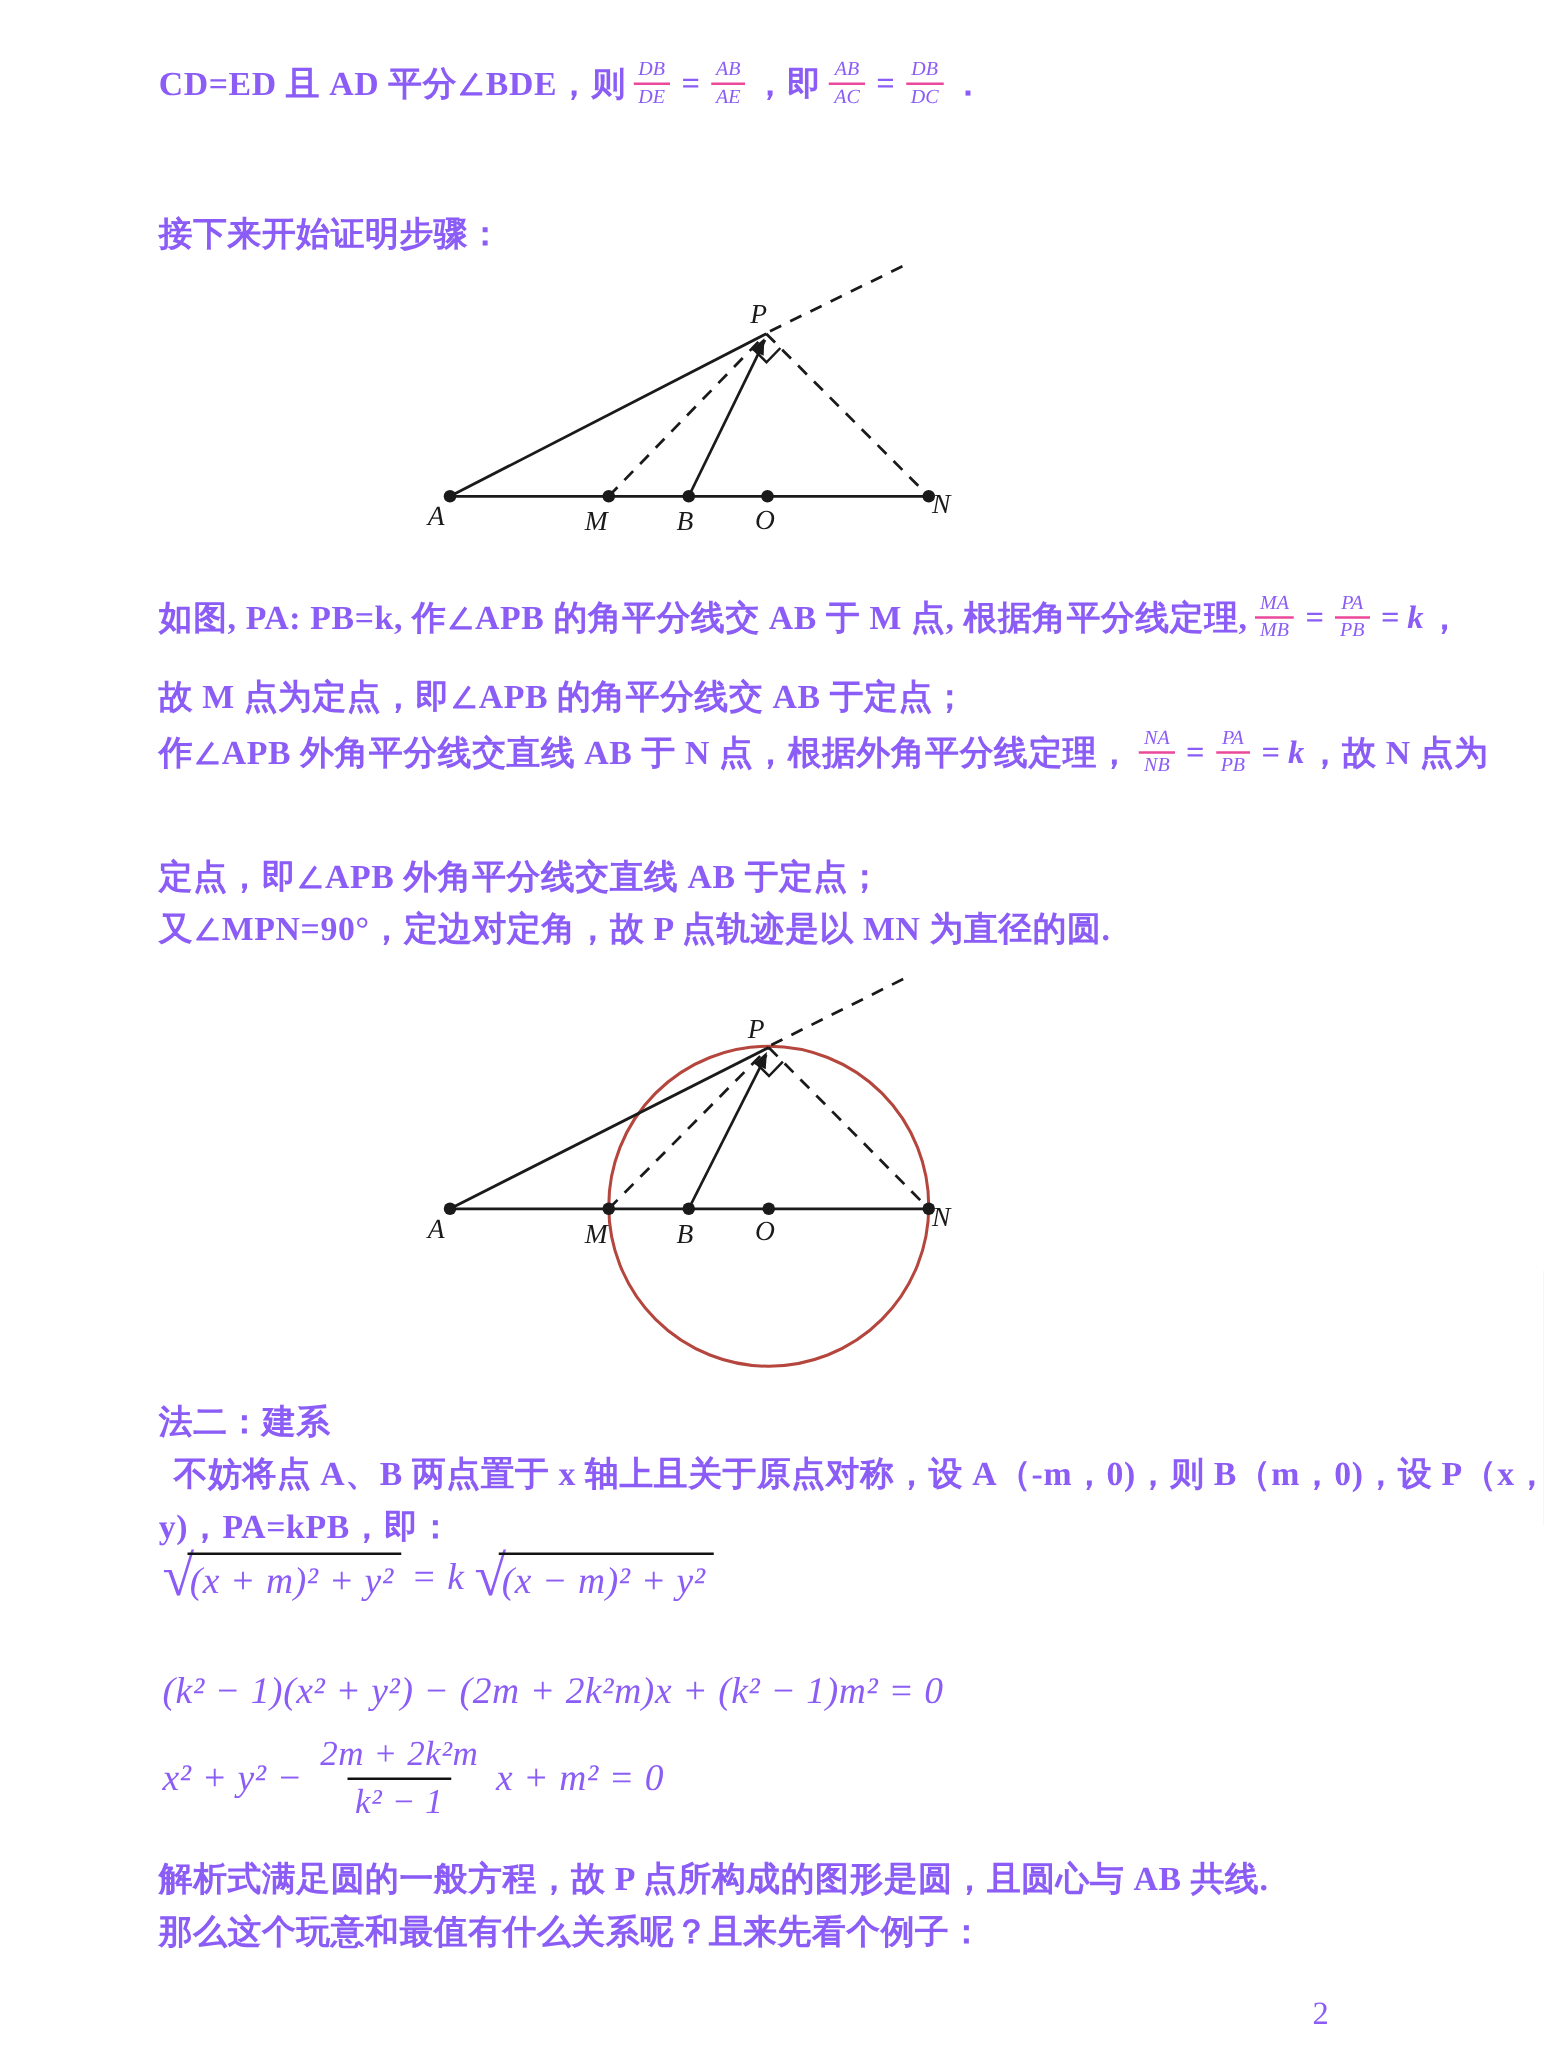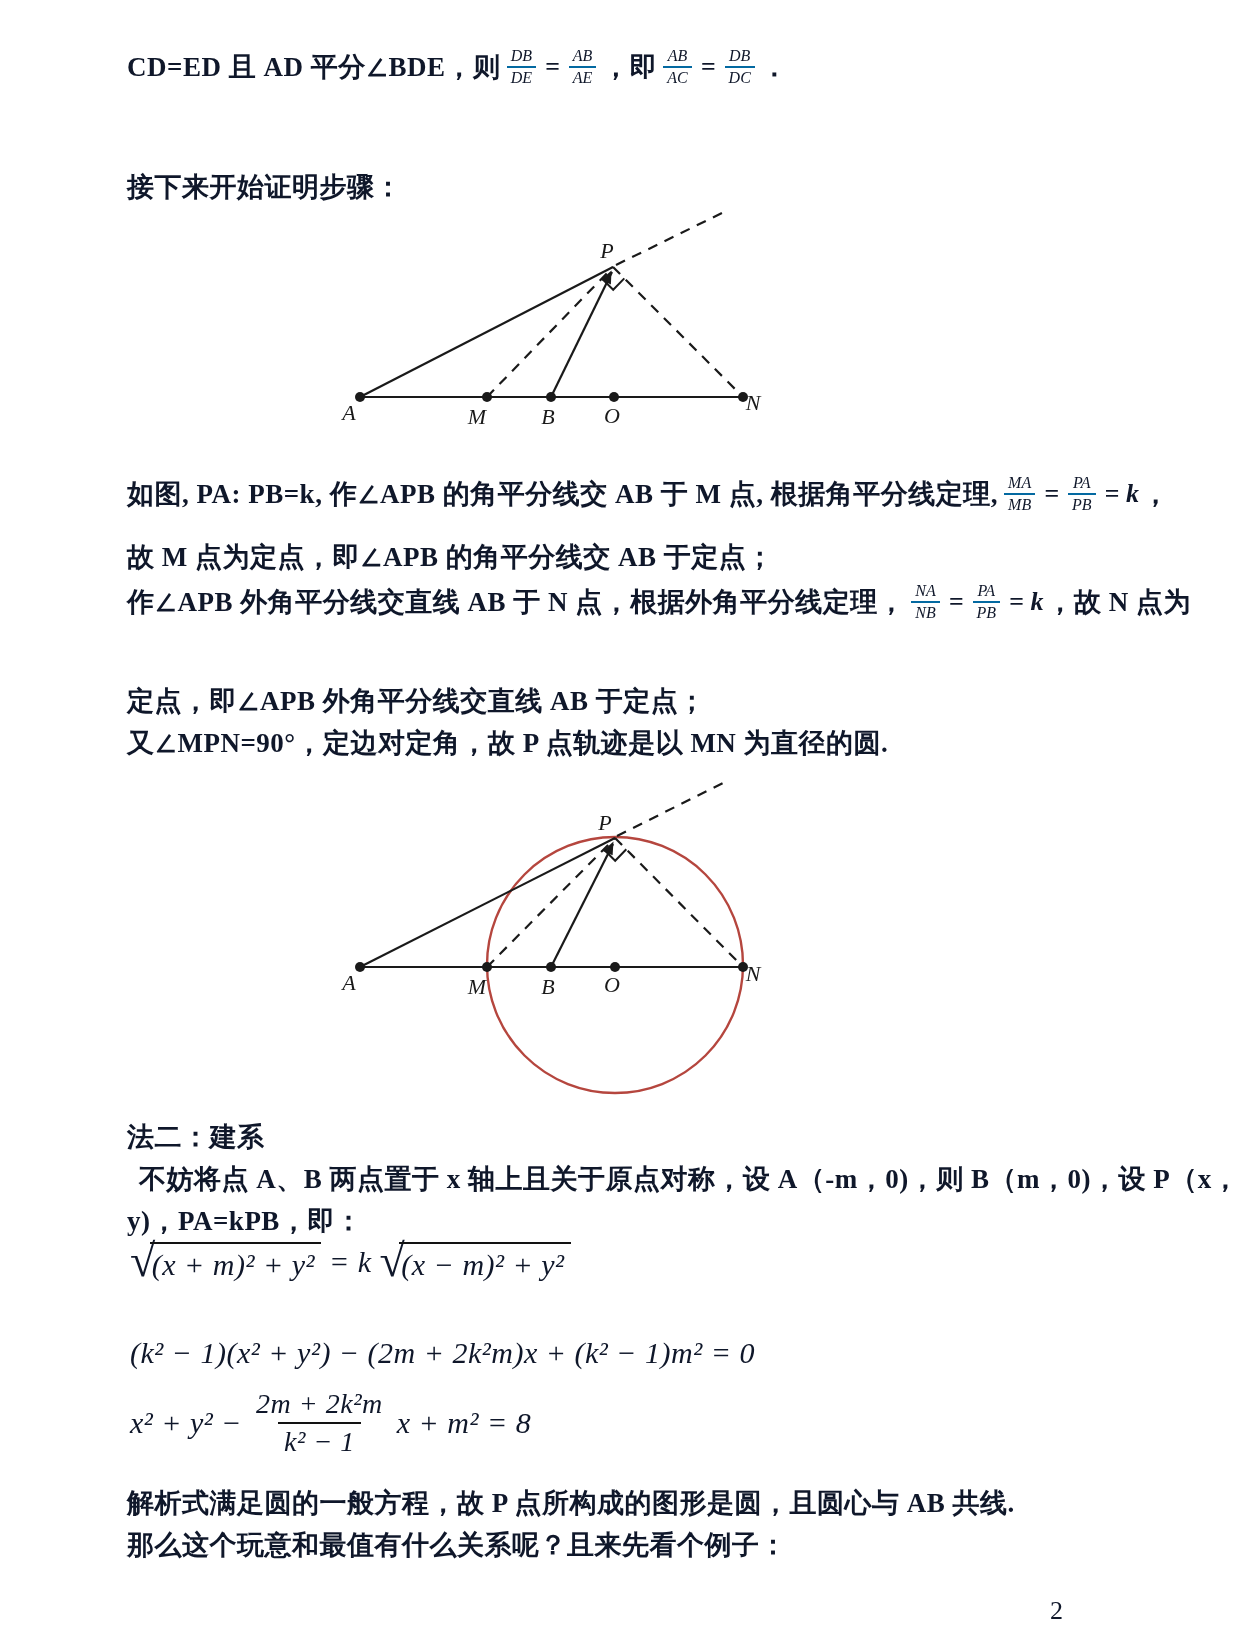--- a/index.html
+++ b/index.html
@@ -1,33 +1,33 @@
 <!DOCTYPE html>
 <html><head>
 <meta charset="utf-8">
 <style>
   html,body { margin:0; padding:0; background:#e8e8e8; }
   #page {
     position:relative; width:1235px; height:1646px; margin:0 auto;
     background:#ffffff; overflow:hidden;
-    font-family:"Liberation Serif", serif; color:#0f172a;
+    font-family:"Liberation Serif", serif; color:#8b5cf6;
   }
   .tl {
     position:absolute; left:127px;
     font-weight:700; font-size:27px; line-height:34px;
     white-space:nowrap; letter-spacing:0.5px;
   }
   .flexline { display:flex; align-items:center; }
   .frac {
     display:inline-flex; flex-direction:column; align-items:center;
     font-style:italic; font-weight:400; font-size:16px; line-height:1.15;
     margin:0 6px; letter-spacing:0;
   }
   .frac .fn { padding:0 4px 1px; }
-  .frac .fd { border-top:2px solid #0369a1; padding:1px 4px 0; }
+  .frac .fd { border-top:2px solid #ec4899; padding:1px 4px 0; }
   .mi { font-style:italic; font-weight:700; font-size:26px; margin:0 3px; letter-spacing:0; }
   .meq {
     position:absolute; left:130px;
     font-style:italic; font-weight:400; font-size:30px;
     white-space:nowrap; display:flex; align-items:center; letter-spacing:0.5px;
   }
   .sqrt { display:inline-flex; align-items:flex-start; }
   .rad { font-style:normal; font-weight:400; font-size:46px; line-height:38px; }
   .radicand { border-top:2.5px solid #121212; padding:4px 6px 0 2px; margin-left:-6px; }
   .bigfrac {
@@ -174,21 +174,21 @@
 
 
   <div class="meq" style="top:1336px;">(k² − 1)(x² + y²) − (2m + 2k²m)x + (k² − 1)m² = 0</div>
 
   <div class="meq" style="top:1384px; height:78px;">
     <span>x² + y² −</span>
     <span class="bigfrac">
       <span class="fn">2m + 2k²m</span>
       <span class="fd">k² − 1</span>
     </span>
-    <span>x + m² = 8</span>
+    <span>x + m² = 0</span>
   </div>
 
   <div class="tl" style="top:1486px;">解析式满足圆的一般方程，故 P 点所构成的图形是圆，且圆心与 AB 共线.</div>
   <div class="tl" style="top:1528px;">那么这个玩意和最值有什么关系呢？且来先看个例子：</div>
 
   <div class="pageno">2</div>
 
 </div>
 
 </body></html>

